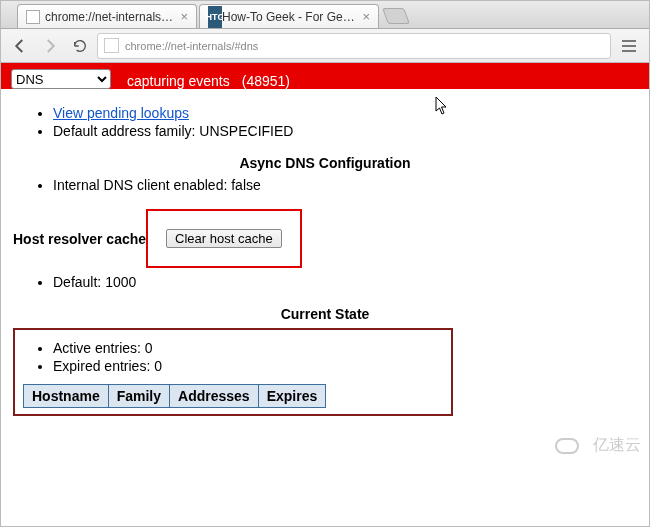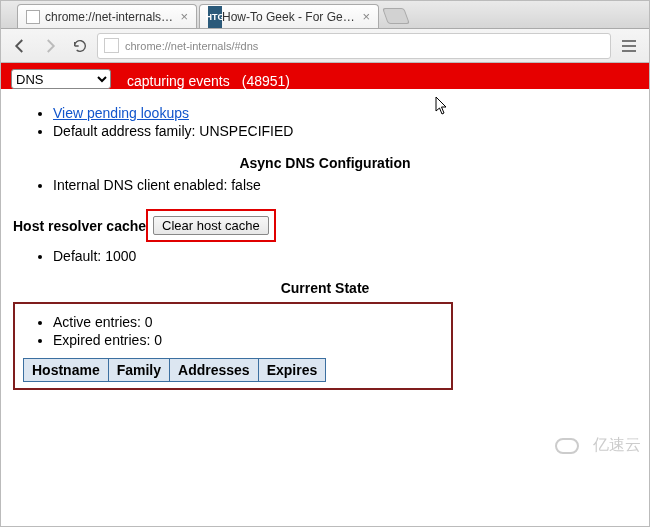--- a/index.html
+++ b/index.html
@@ -176,21 +176,21 @@
     }
     .section-heading {
       font-weight: bold;
       margin: 8px 0 6px 0;
       text-align: center;
     }
     .row-inline { display: flex; align-items: center; margin: 12px 0 4px 0; }
     .clear-btn-wrap {
       border: 2px solid #e00000;
       display: inline-block;
-      padding: 5px;
+      padding: 18px;
     }
     .clear-btn {
       font-size: 13px;
       padding: 1px 8px;
       border: 1px solid #888;
       background: linear-gradient(#f7f7f7, #e7e7e7);
       border-radius: 2px;
       color: #000;
     }
     .state-box {

